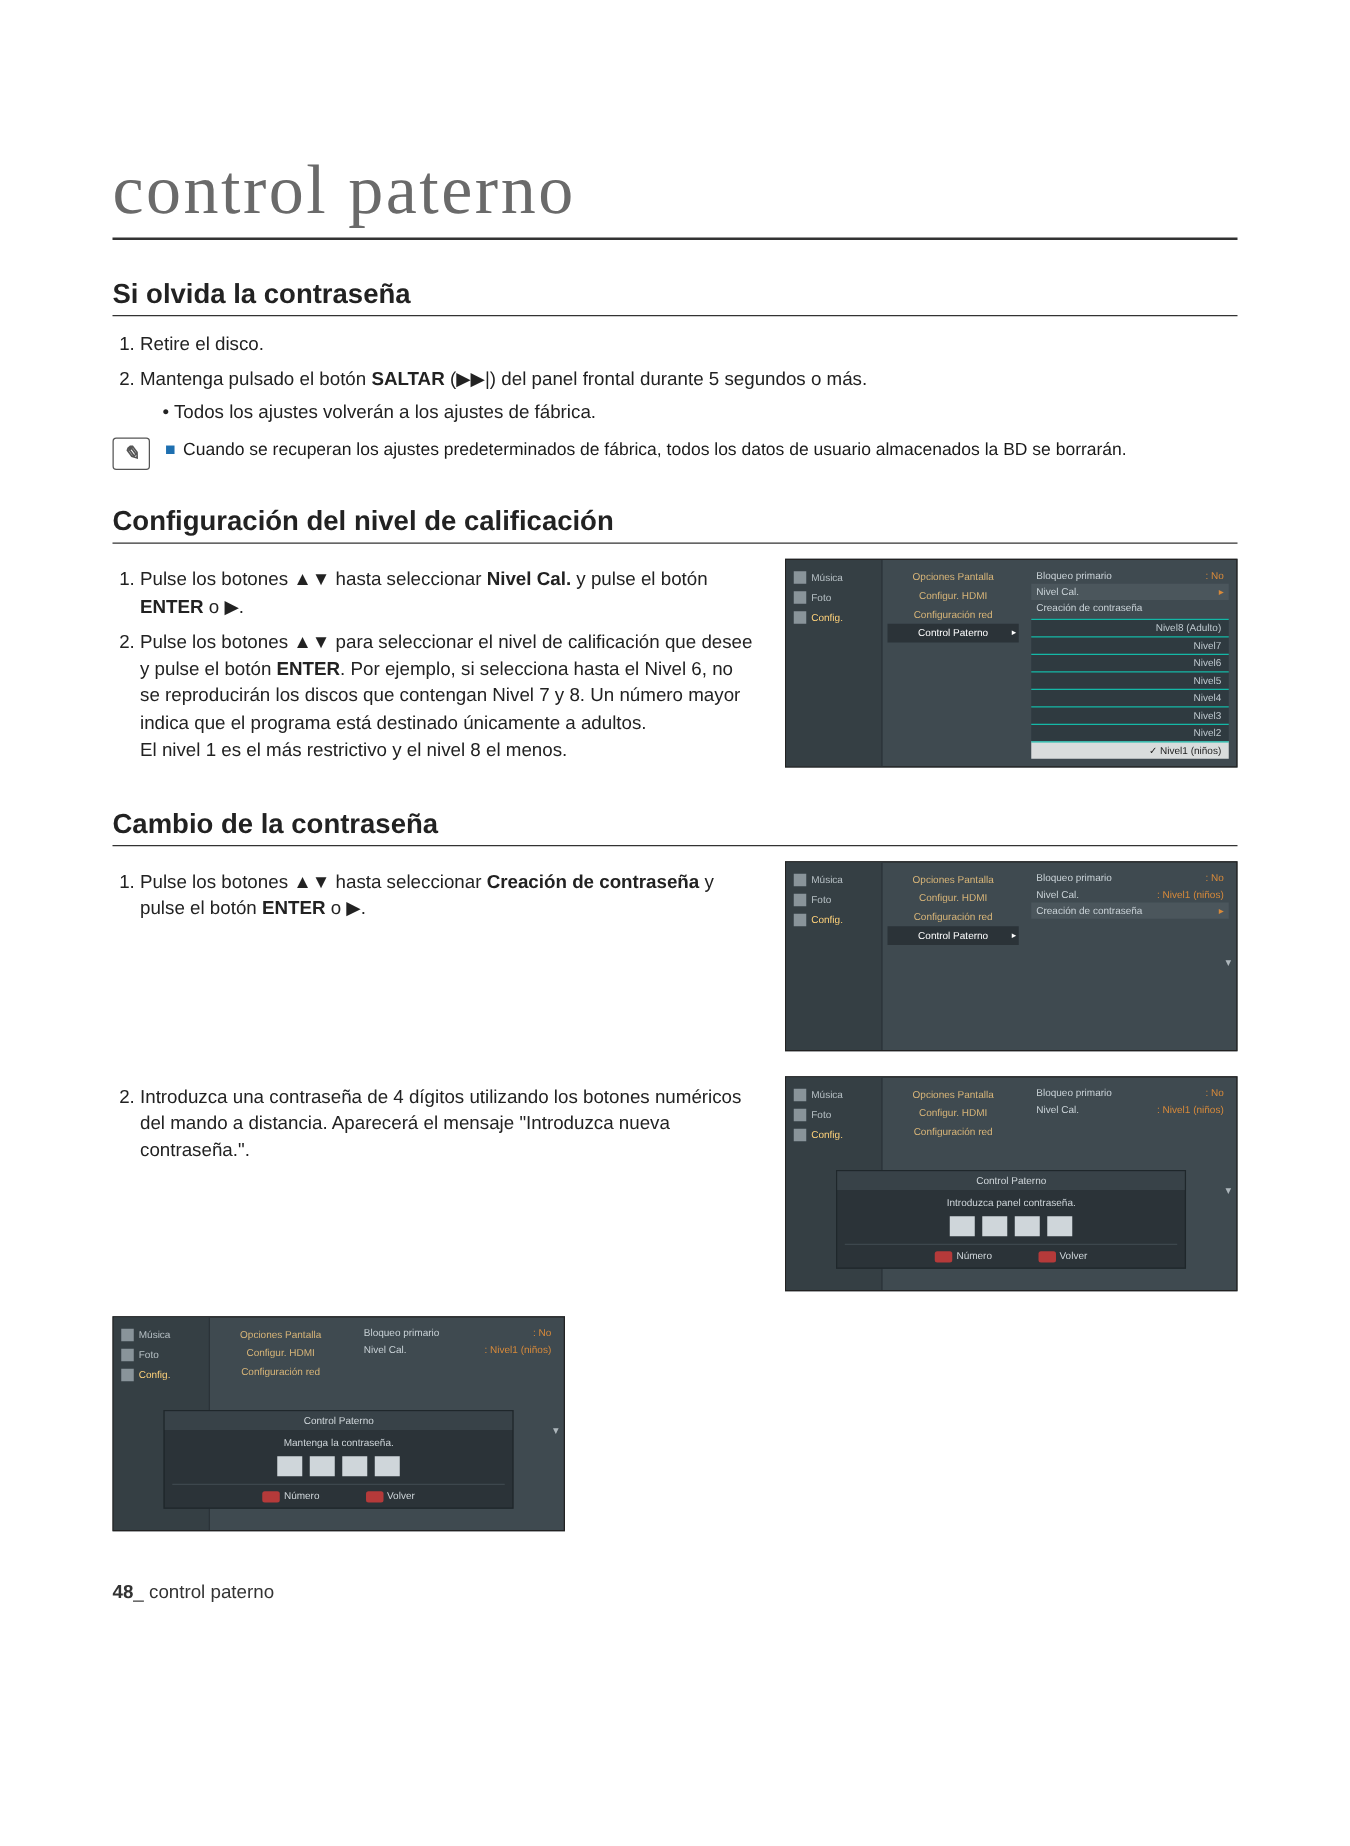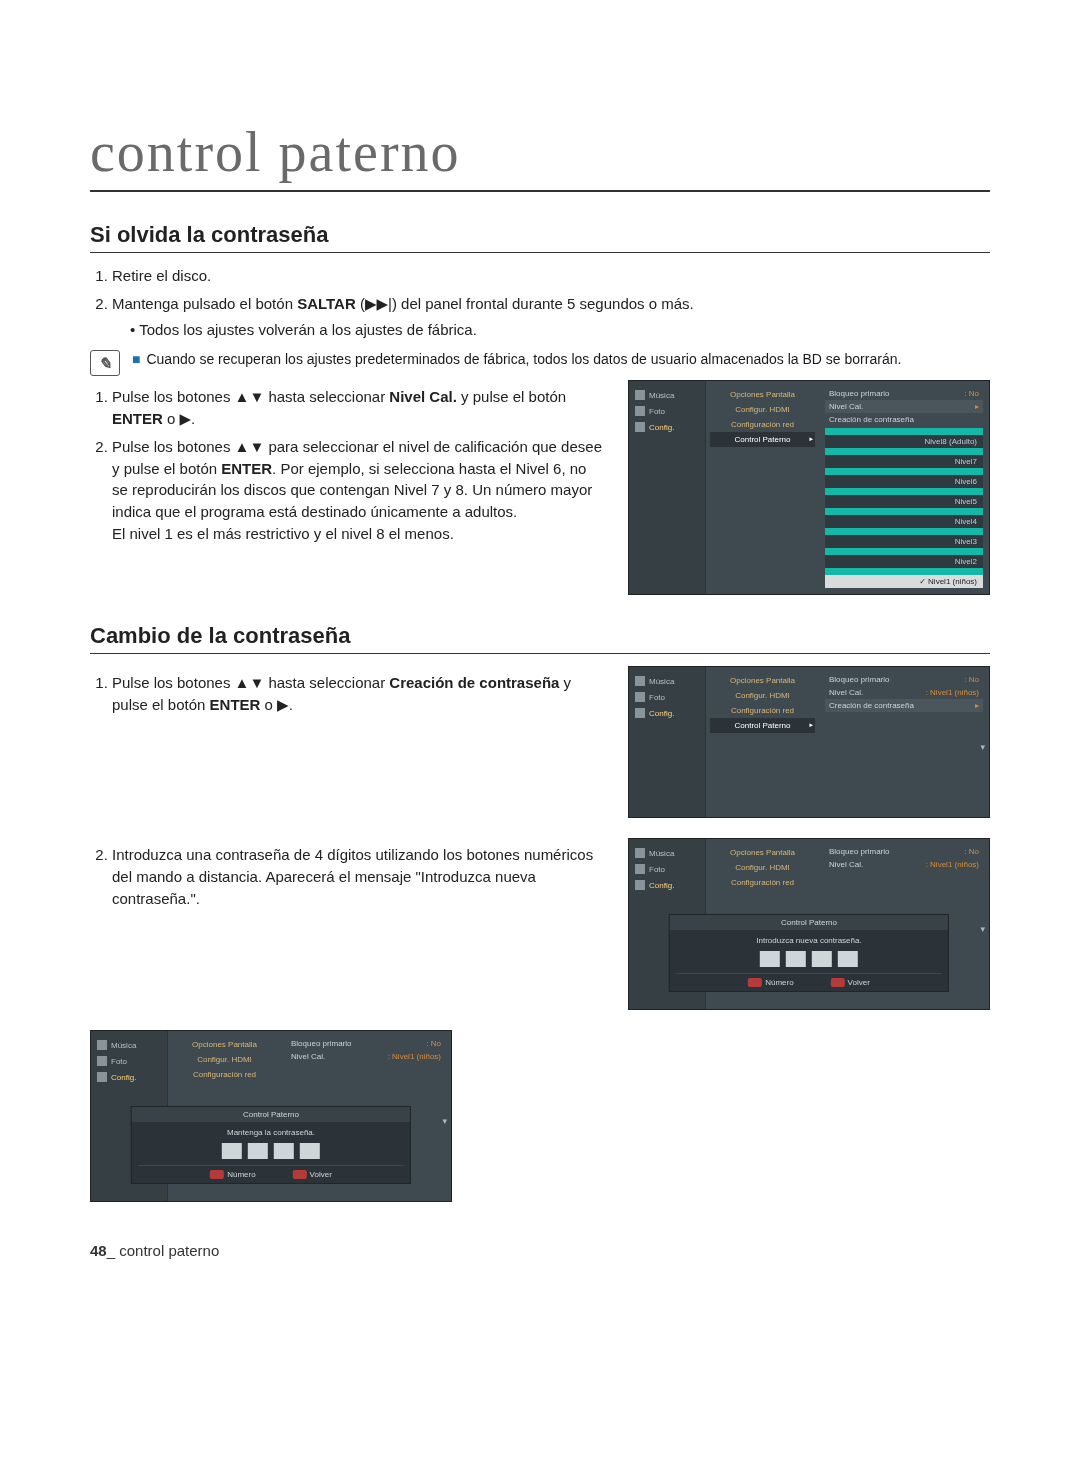--- a/index.html
+++ b/index.html
@@ -160,21 +160,21 @@
     background: #4b565c;
   }
   .shot .opt-list {
     margin-top: 2px;
   }
   .shot .opt {
     background: #2f3a40;
     padding: 2px 6px;
     color: #bfc9cf;
     font-size: 8px;
-    border-top: 7px solid #14b8a6;
+    border-top: 1px solid #14b8a6;
     text-align: right;
   }
   .shot .opt.sel {
     background: #d9dcdc;
     color: #222;
   }
   .shot .modal {
     position: absolute;
     top: 44%;
     left: 50%;
@@ -251,20 +251,21 @@
     <li>
       <span>Mantenga pulsado el botón </span><b>SALTAR</b><span> (▶▶|) del panel frontal durante 5 segundos o más.</span>
       <div class="sub-bullet">• Todos los ajustes volverán a los ajustes de fábrica.</div>
     </li>
   </ol>
   <div class="note-row">
     <div class="note-icon">✎</div>
     <div class="note-text"><span class="sq">■</span><span>Cuando se recuperan los ajustes predeterminados de fábrica, todos los datos de usuario almacenados la BD se borrarán.</span></div>
   </div>
 
+  <div class="section-title">Configuración del nivel de calificación</div>
   <div class="row">
     <div class="left">
       <ol class="body-text">
         <li>
           <span>Pulse los botones ▲▼ hasta seleccionar </span><b>Nivel Cal.</b><span> y pulse el botón </span><b>ENTER</b><span> o ▶.</span>
         </li>
         <li>
           <span>Pulse los botones ▲▼ para seleccionar el nivel de calificación que desee y pulse el botón </span><b>ENTER</b><span>. Por ejemplo, si selecciona hasta el Nivel 6, no se reproducirán los discos que contengan Nivel 7 y 8. Un número mayor indica que el programa está destinado únicamente a adultos.</span>
           <div>El nivel 1 es el más restrictivo y el nivel 8 el menos.</div>
         </li>
@@ -407,21 +408,21 @@
               <span class="v">: <span>No</span></span>
             </div>
           <div class="kv">
               <span>Nivel Cal.</span>
               <span class="v">: <span>Nivel1 (niños)</span></span>
             </div>
         </div>
       </div>
       <div class="modal">
         <div class="m-title">Control Paterno</div>
-        <div class="prompt">Introduzca nueva contraseña.</div>
+        <div class="prompt">Introduzca panel contraseña.</div>
         <div class="boxes">
           <div class="box"></div>
           <div class="box"></div>
           <div class="box"></div>
           <div class="box"></div>
         </div>
         <div class="btns">
           <span><span class="b-ic"></span><span>Número</span></span>
           <span><span class="b-ic"></span><span>Volver</span></span>
         </div>

